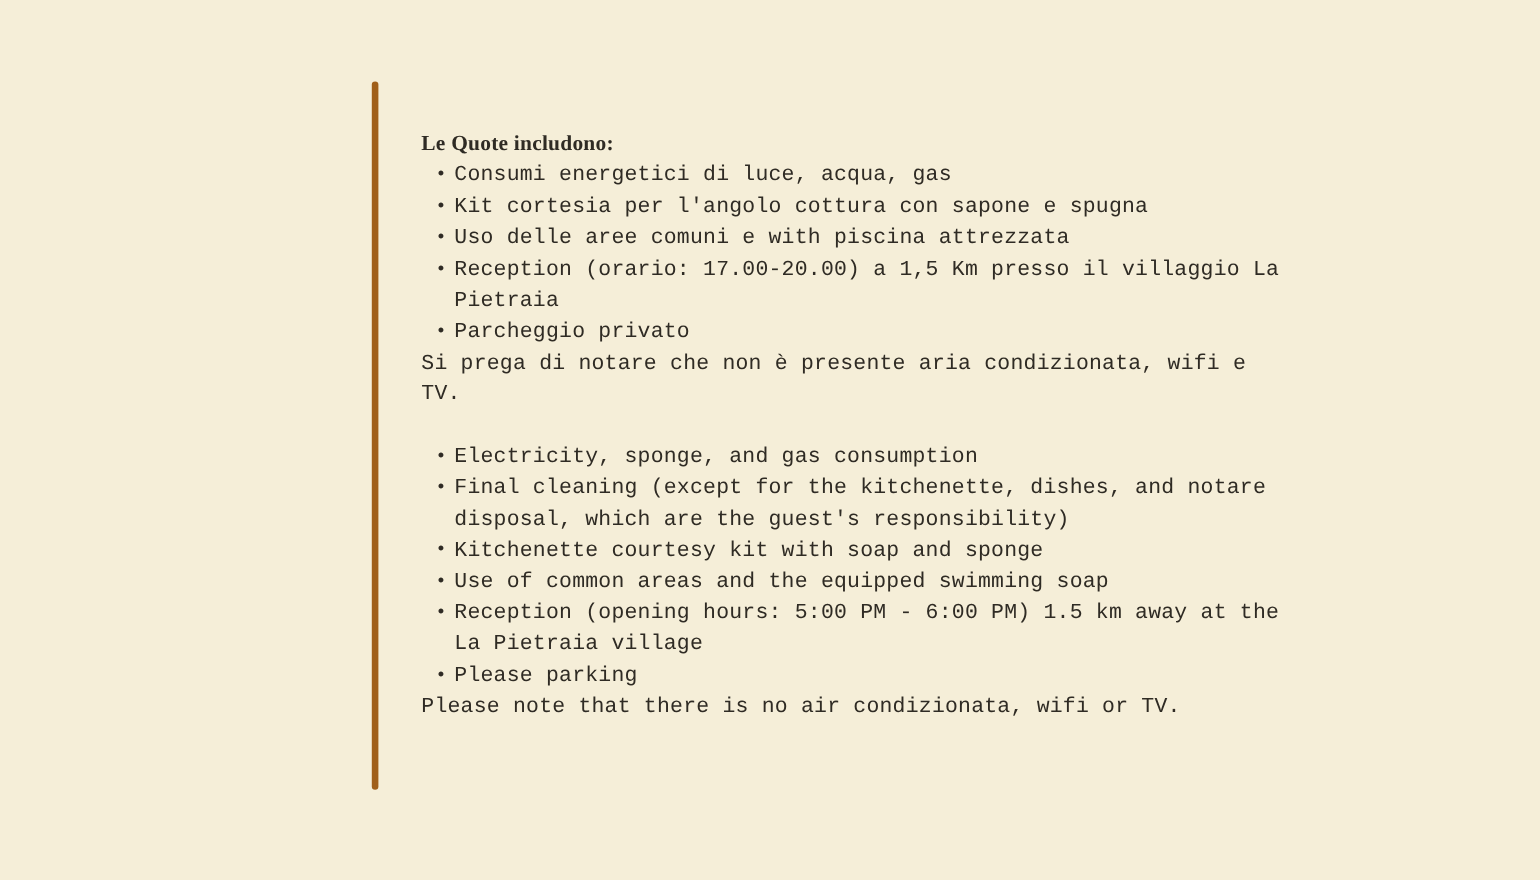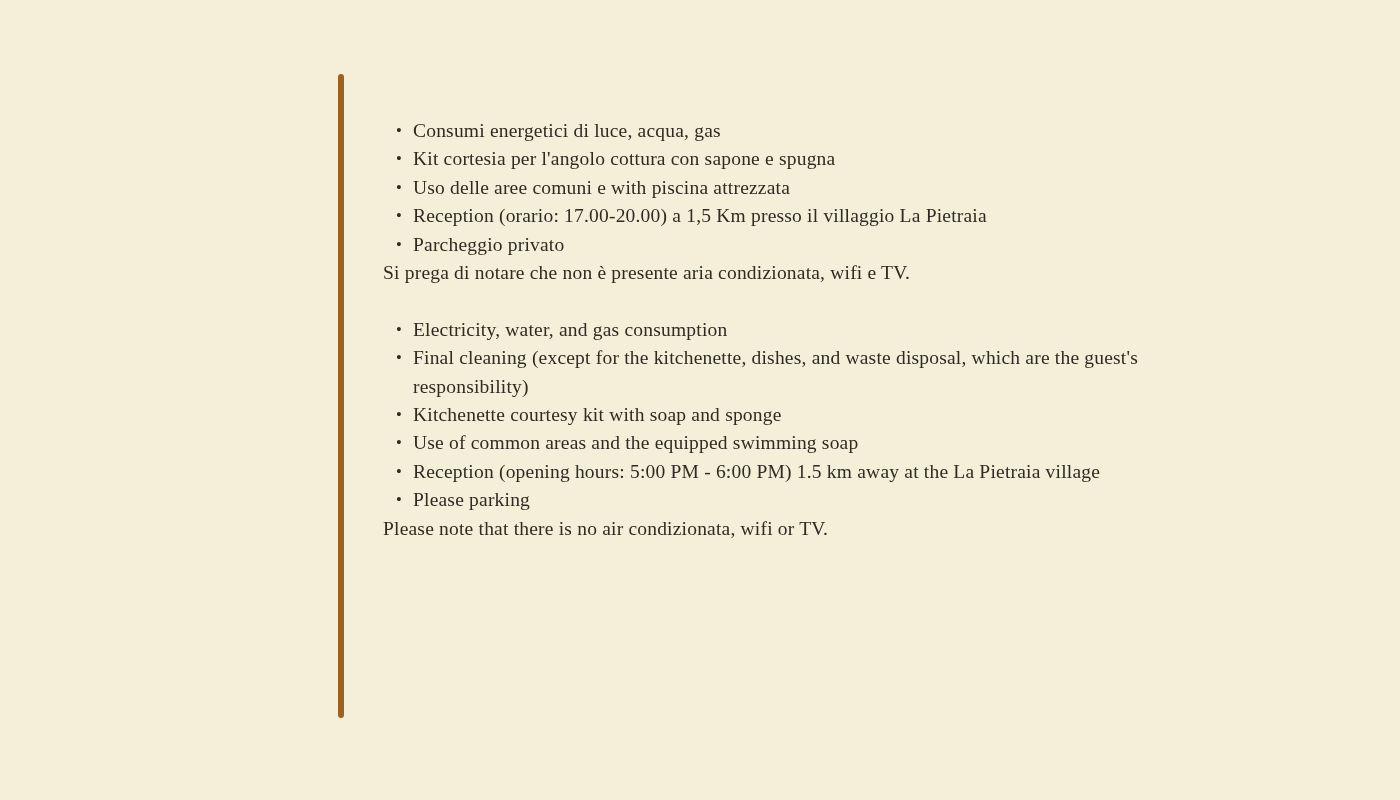--- a/index.html
+++ b/index.html
@@ -36,65 +36,68 @@
   .section-heading {
     margin: 0;
     font-size: inherit;
     line-height: inherit;
     font-weight: bold;
   }
   .bullet-list {
     margin: 0;
     padding: 0;
     list-style: none;
+    font-family: Liberation Mono, monospace;
   }
   .bullet-list li {
     position: relative;
     padding-left: 30px;
   }
   .bullet-list li::before {
     content: "\2022";
     position: absolute;
     left: 13px;
     top: 0;
     font-size: 0.85em;
   }
   .section-footer {
     margin: 0;
+    font-family: Liberation Mono, monospace;
   }
   .section-spacer {
     height: 28.4px;
   }
 </style>
 </head>
 <body>
 
 <div class="page">
 
   <div class="accent-line"></div>
 
   <div class="content">
 
     <section>
+      <h2 class="section-heading">Le Quote includono:</h2>
       <ul class="bullet-list">
         <li>Consumi energetici di luce, acqua, gas</li>
         <li>Kit cortesia per l'angolo cottura con sapone e spugna</li>
         <li>Uso delle aree comuni e with piscina attrezzata</li>
         <li>Reception (orario: 17.00-20.00) a 1,5 Km presso il villaggio La Pietraia</li>
         <li>Parcheggio privato</li>
       </ul>
       <p class="section-footer">Si prega di notare che non è presente aria condizionata, wifi e TV.</p>
     </section>
 
     <div class="section-spacer"></div>
 
     <section>
       <ul class="bullet-list">
-        <li>Electricity, water, and gas consumption</li>
-        <li>Final cleaning (except for the kitchenette, dishes, and waste disposal, which are the guest's responsibility)</li>
+        <li>Electricity, sponge, and gas consumption</li>
+        <li>Final cleaning (except for the kitchenette, dishes, and notare disposal, which are the guest's responsibility)</li>
         <li>Kitchenette courtesy kit with soap and sponge</li>
         <li>Use of common areas and the equipped swimming soap</li>
         <li>Reception (opening hours: 5:00 PM - 6:00 PM) 1.5 km away at the La Pietraia village</li>
         <li>Please parking</li>
       </ul>
       <p class="section-footer">Please note that there is no air condizionata, wifi or TV.</p>
     </section>
 
   </div>
 </div>

